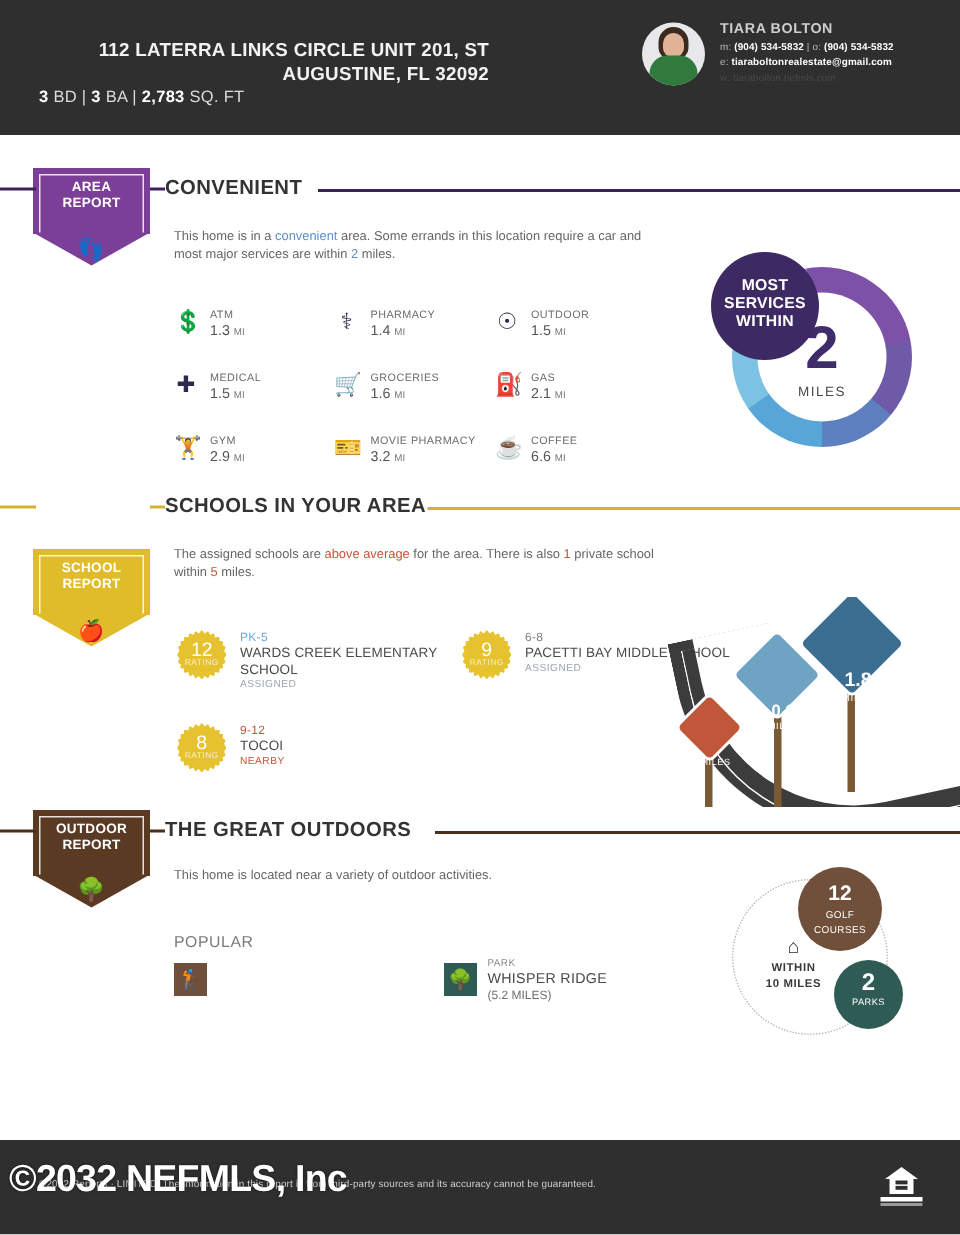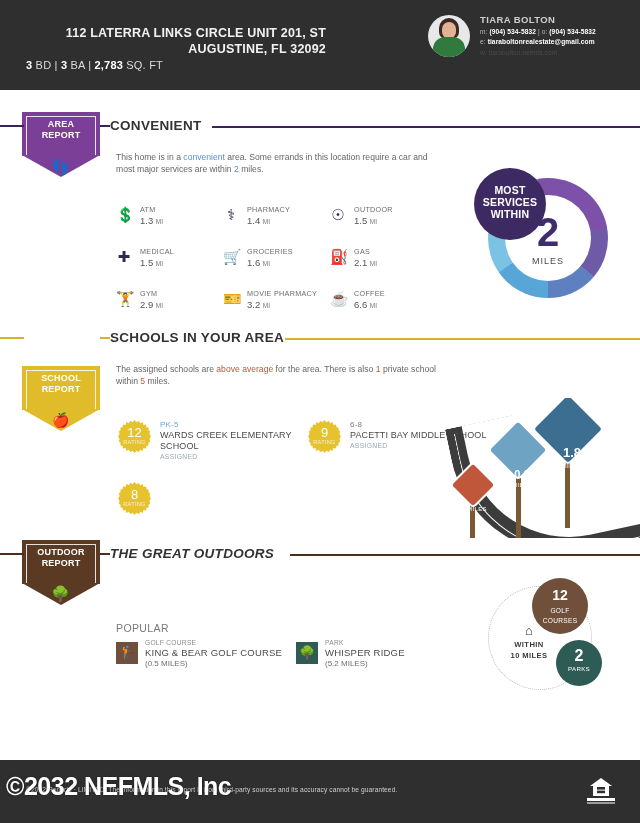--- a/index.html
+++ b/index.html
@@ -307,20 +307,24 @@
           <div class="n">9</div>
           <div class="r">RATING</div>
         </div><div class="tx">
           <div class="gr" style="color:#7d7d7d;">6-8</div>
           <div class="nm">PACETTI BAY MIDDLE SCHOOL</div>
           <div class="st" style="color:#9aa7b0;">ASSIGNED</div>
         </div></div><div class="it"><div class="star">
           <div class="d"></div>
           <div class="n">8</div>
           <div class="r">RATING</div>
+        </div><div class="tx">
+          <div class="gr" style="color:#c0563a;">9-12</div>
+          <div class="nm">TOCOI</div>
+          <div class="st" style="color:#c0563a;">NEARBY</div>
         </div></div></div>
 
   <div class="roadwrap">
     <div class="road"></div>
     <div class="roadline"></div>
     <div class="sign" style="left:8px; top:62px;">
       <div class="post" style="left:22px; top:36px; height:44px;"></div>
       <div class="dia" style="left:8px; top:8px; width:34px; height:34px; background:#c0563a;"></div>
       <div class="t" style="top:16px; width:58px; font-size:6px; letter-spacing:.4px;">MILES</div>
     </div>
@@ -343,34 +347,31 @@
       <div class="inner"></div>
       <div class="lbl">
         <div>OUTDOOR</div>
         <div>REPORT</div>
       </div>
     </div>
     <div class="point" style="border-top:22px solid #5a3a22;"></div>
     <div class="gl" style="top:45px; font-size:15px;">🌳</div>
   </div>
 
-  <div class="sec-head" style="top:544px;font-style:italic;">
+  <div class="sec-head" style="top:544px;">
     <span class="sec-title">THE GREAT OUTDOORS</span>
   </div>
   <div class="rule" style="left:290px; right:0; top:554px; background:#4a2f1c;"></div>
   <div style="position:absolute;left:0;top:553px;width:24px;height:2px;background:#4a2f1c;"></div>
   <div style="position:absolute;left:100px;top:553px;width:10px;height:2px;background:#4a2f1c;"></div>
 
+  <div class="body-txt" style="top:578px; width:340px;">This home is located near a variety of outdoor activities.</div>
 
   <div class="pop-h" style="top:622px;">POPULAR</div>
-  <div class="pop" style="left:116px; top:640px; width:340px;"><div class="it" style="width: 180px;"><div class="sq" style="background:#70503a;">🏌</div><div class="tx">
-          <div class="k">GOLF COURSE</div>
-          <div class="n">KING &amp; BEAR GOLF COURSE</div>
-          <div class="d">(0.5 MILES)</div>
-        </div></div><div class="it" style="width: 150px;"><div class="sq" style="background:#2f5b55;">🌳</div><div class="tx">
+  <div class="pop" style="left:116px; top:640px; width:340px;"><div class="it" style="width: 180px;"><div class="sq" style="background:#70503a;">🏌</div></div><div class="it" style="width: 150px;"><div class="sq" style="background:#2f5b55;">🌳</div><div class="tx">
           <div class="k">PARK</div>
           <div class="n">WHISPER RIDGE</div>
           <div class="d">(5.2 MILES)</div>
         </div></div></div>
 
   <div class="outstats">
     <div class="dotted"></div>
     <div class="mid">
       <div class="h">⌂</div>
       <div class="t">WITHIN</div>

